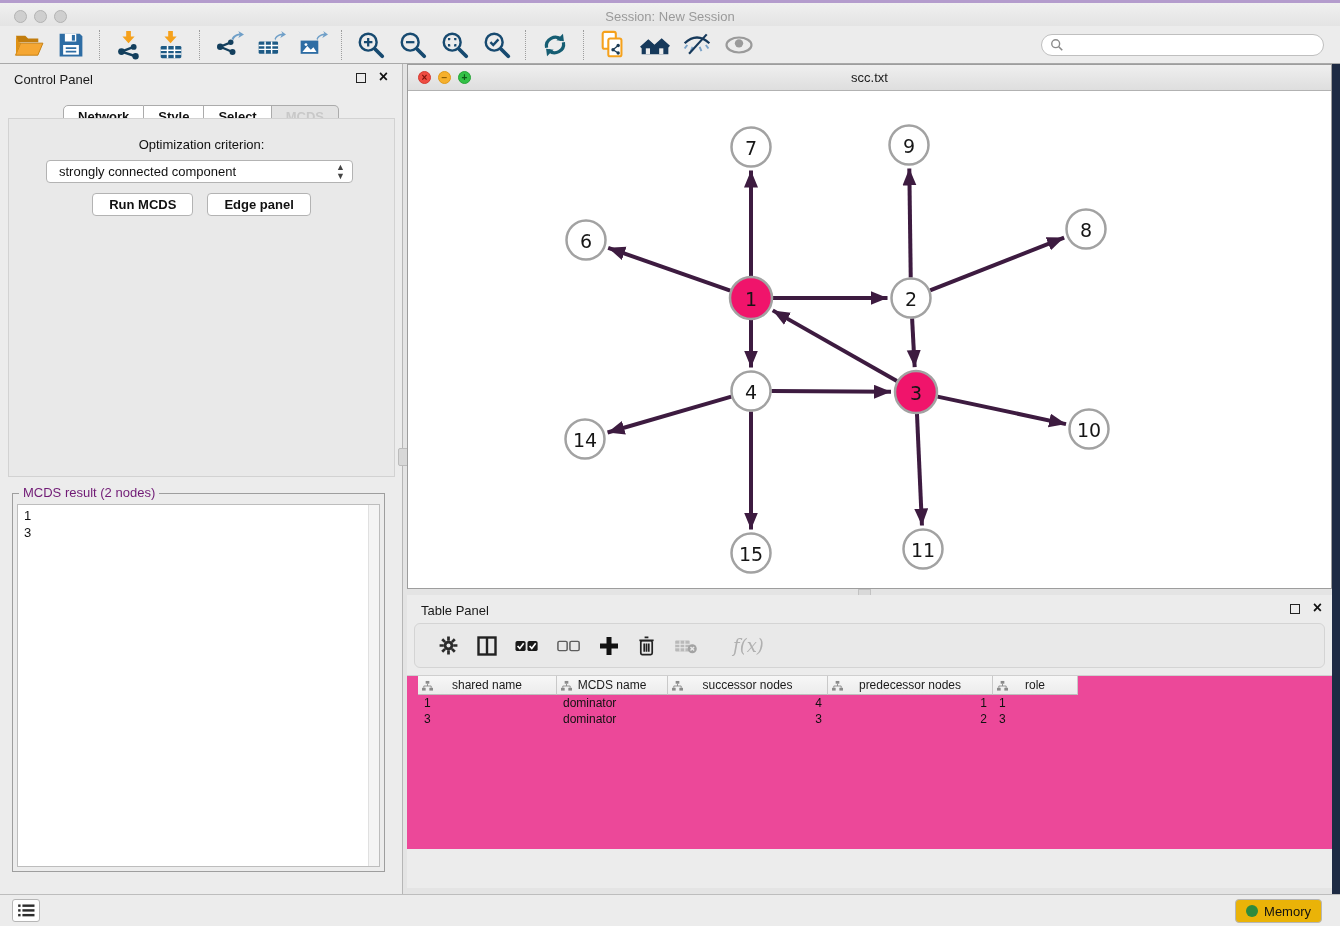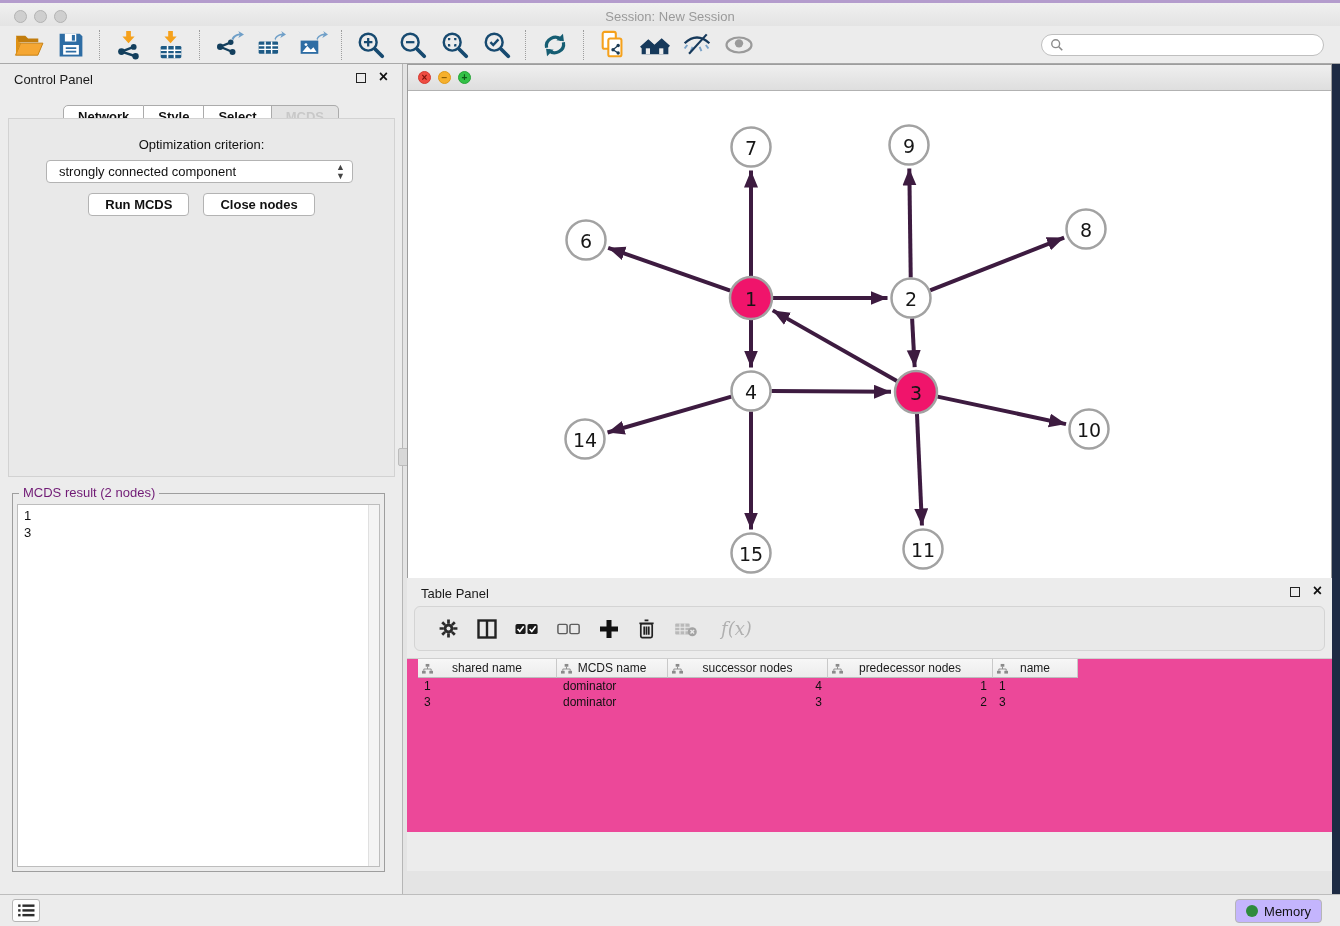--- a/index.html
+++ b/index.html
@@ -54,40 +54,40 @@
     border-bottom:1px solid #b2b2b2;box-sizing:border-box;}
   .nf-title{position:absolute;top:5px;left:0;width:100%;text-align:center;font-size:13px;color:#1a1a1a;}
   .tl{position:absolute;top:6px;width:13px;height:13px;border-radius:50%;box-sizing:border-box;
       font-size:10px;font-weight:bold;text-align:center;line-height:12px;}
   .tl-red{background:#ef4c42;border:1px solid #d33a30;color:#7d120b;}
   .tl-yellow{background:#f6b02d;border:1px solid #df9a19;color:#8a5d06;}
   .tl-green{background:#32c146;border:1px solid #27a337;color:#0c5b18;}
   .canvas{position:absolute;left:0;top:26px;width:923px;height:497px;background:#fff;}
   .h-handle{position:absolute;left:858px;top:589px;width:13px;height:7px;background:#d9d9d9;border:1px solid #c2c2c2;box-sizing:border-box;}
   
-  .table-panel{position:absolute;left:407px;top:578px;width:925px;height:293px;background:#ececec;}
+  .table-panel{position:absolute;left:407px;top:595px;width:925px;height:293px;background:#ececec;}
   .tp-toolbar{position:absolute;left:7px;top:28px;width:911px;height:45px;background:#e9e9e9;
     border:1px solid #d4d4d4;border-radius:6px;box-sizing:border-box;display:flex;align-items:center;padding-left:14px;}
   .tp-btn{margin:0 9px;display:flex;align-items:center;justify-content:center;}
-  .fx{font-family:"DejaVu Serif",serif;font-style:italic;font-size:18px;color:#b0b0b0;margin-left:14px;}
+  .fx{font-family:"DejaVu Serif",serif;font-style:italic;font-size:18px;color:#b0b0b0;margin-left:26px;}
   .grid{position:absolute;left:0px;top:80px;width:925px;height:173px;background:#ec4899;border-top:1px solid #cfcfcf;}
   .grid-header{position:absolute;left:11px;top:0;height:19px;display:flex;}
   .gh-cell{position:relative;background:linear-gradient(#f7f7f7,#ececec);border-right:1px solid #c9c9c9;border-bottom:1px solid #bdbdbd;
     box-sizing:border-box;font-size:12px;color:#1a1a1a;display:flex;align-items:center;justify-content:center;gap:4px;}
   .gh-cell svg{position:absolute;left:4px;top:4px;}
   .grid-rows{position:absolute;left:11px;top:19px;}
   .g-row{display:flex;height:16px;}
   .g-cell{font-size:12px;color:#111;box-sizing:border-box;padding:1px 6px 0 6px;}
   .al{text-align:left;} .ar{text-align:right;}
   .bottom-tabs{position:absolute;left:0;top:267px;width:925px;display:flex;justify-content:center;}
   
   .statusbar{position:absolute;left:0;top:894px;width:1340px;height:32px;background:#ececec;border-top:1px solid #bdbdbd;box-sizing:border-box;}
   .list-btn{position:absolute;left:12px;top:4px;width:28px;height:23px;background:#fdfdfd;border:1px solid #b6b6b6;
     border-radius:3px;display:flex;align-items:center;justify-content:center;box-sizing:border-box;}
-  .mem-btn{position:absolute;right:18px;top:4px;height:24px;background:#c4b5fd;border:1px solid #b6b6b6;border-radius:4px;
+  .mem-btn{position:absolute;right:18px;top:4px;height:24px;background:#eab308;border:1px solid #b6b6b6;border-radius:4px;
     display:flex;align-items:center;gap:6px;padding:0 10px;font-size:13px;color:#111;box-sizing:border-box;}
   .mem-dot{width:12px;height:12px;border-radius:50%;background:#2e8b3d;}
   .desktop-strip{position:absolute;right:0;top:64px;width:8px;height:862px;background:#1e2b44;}
 </style>
 </head>
 <body>
 
 <div class="app">
 
   <div class="mac-titlebar">
@@ -256,39 +256,40 @@
       <div class="tab ghost">MCDS</div>
     </div>
     <div class="cp-content">
       <div class="opt-label">Optimization criterion:</div>
       <div class="dropdown">
         <span>strongly connected component</span>
         <span class="dd-stepper">▲<br>▼</span>
       </div>
       <div class="btnrow">
         <div class="pushbtn">Run MCDS</div>
-        <div class="pushbtn">Close nodes</div>
+        <div class="pushbtn">Edge panel</div>
       </div>
     </div>
     <div class="result-group">
       <span class="result-legend">MCDS result (2 nodes)</span>
       <div class="result-area">
         <div class="result-text" id="result-text">1
 3</div>
         <div class="result-scroll"></div>
       </div>
     </div>
   </div>
   <div class="v-handle"></div>
 
   <div class="network-frame">
     <div class="nf-titlebar">
       <div class="tl tl-red" style="left:10px">×</div>
       <div class="tl tl-yellow" style="left:30px">−</div>
       <div class="tl tl-green" style="left:50px">+</div>
+      <div class="nf-title">scc.txt</div>
     </div>
     <div class="canvas">
       <svg id="graph-svg" width="923" height="497" viewBox="0 0 923 497">
           <defs>
             <marker id="arrow" markerUnits="userSpaceOnUse" markerWidth="20" markerHeight="16" refX="17" refY="7" orient="auto">
               <path d="M0,0 L17,7 L0,14 z" fill="#3D1B40"></path>
             </marker>
           </defs>
           <line x1="343" y1="185" x2="343" y2="79.5" stroke="#3D1B40" stroke-width="4" marker-end="url(#arrow)"></line>
           <line x1="322.2449403778676" y1="199.7042820722201" x2="200.17017732364144" y2="156.7931532410376" stroke="#3D1B40" stroke-width="4" marker-end="url(#arrow)"></line>
@@ -437,21 +438,21 @@
           </div>
           <div class="gh-cell" style="width: 85px;">
             <svg width="11" height="12" viewBox="0 0 12 12">
               <g fill="#8a8a8a">
                 <rect x="4" y="0.5" width="4" height="3"></rect>
                 <rect x="0" y="8" width="4" height="3"></rect>
                 <rect x="8" y="8" width="4" height="3"></rect>
               </g>
               <path stroke="#8a8a8a" fill="none" stroke-width="1" d="M6 3.5V6M2 8V6h8v2"></path>
             </svg>
-            <span>name</span>
+            <span>role</span>
           </div>
         </div>
       <div class="grid-rows" id="grid-rows">
           <div class="g-row">
             <div class="g-cell al" style="width: 139px;">1</div>
             <div class="g-cell al" style="width: 111px;">dominator</div>
             <div class="g-cell ar" style="width: 160px;">4</div>
             <div class="g-cell ar" style="width: 165px;">1</div>
             <div class="g-cell al" style="width: 85px;">1</div>
           </div>

